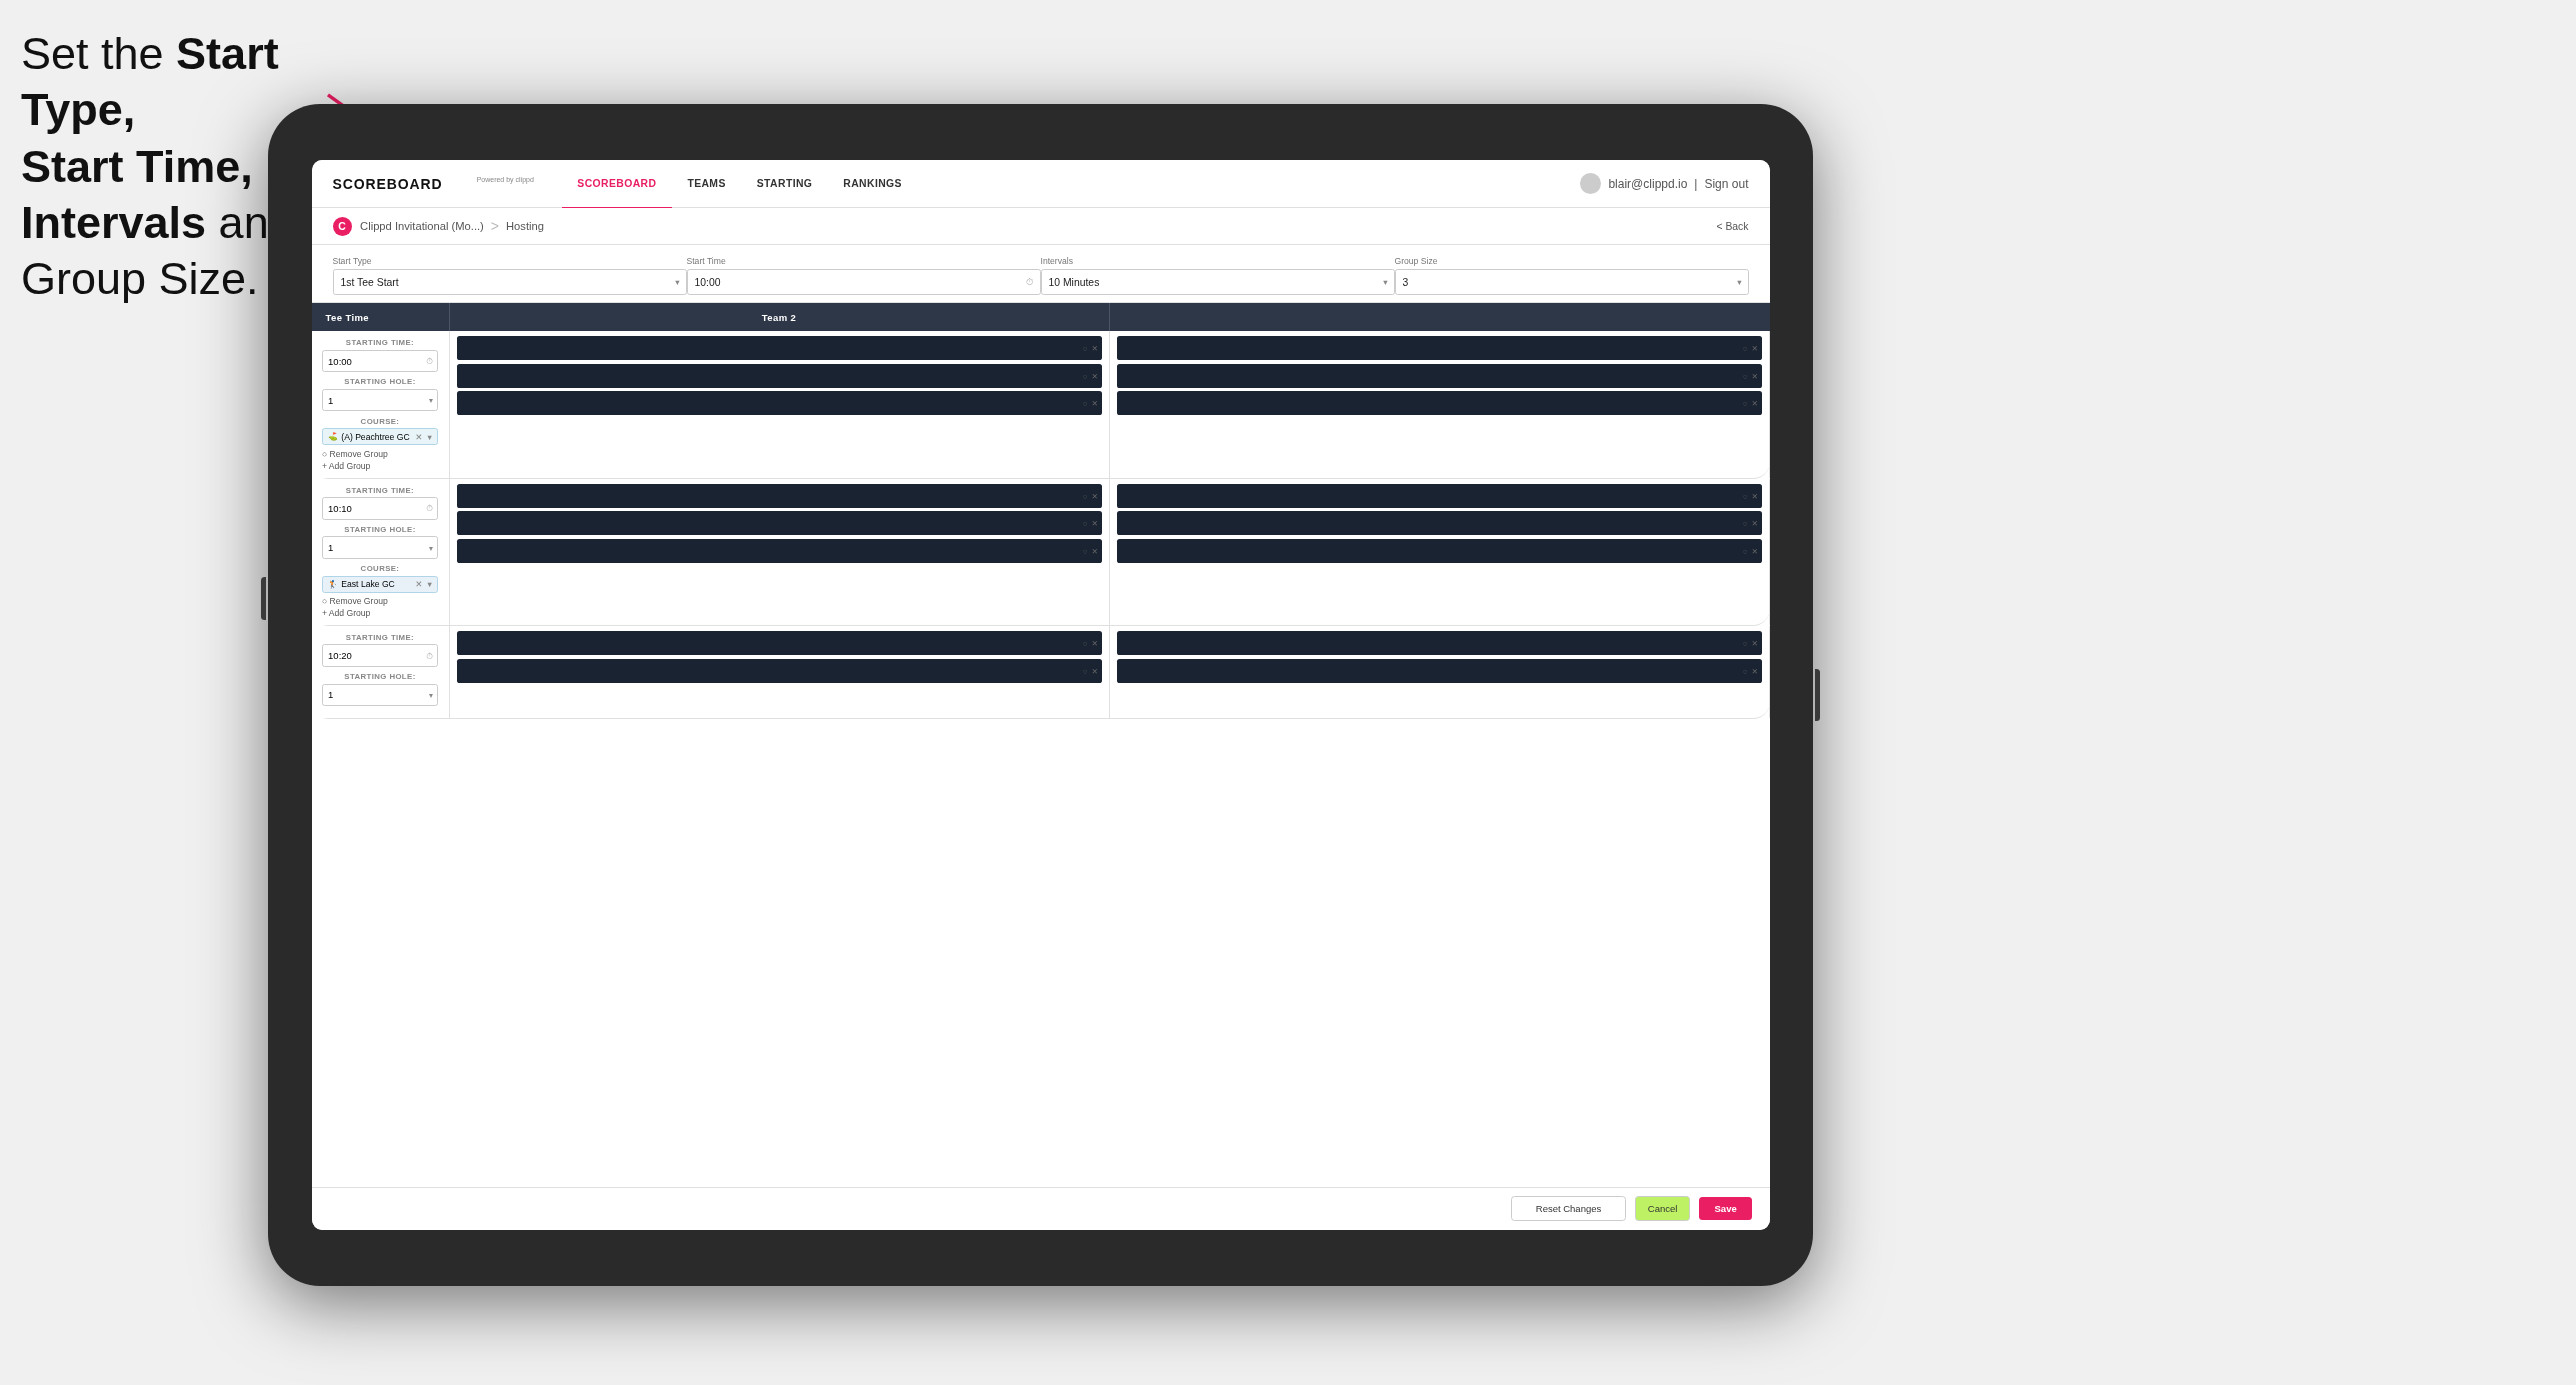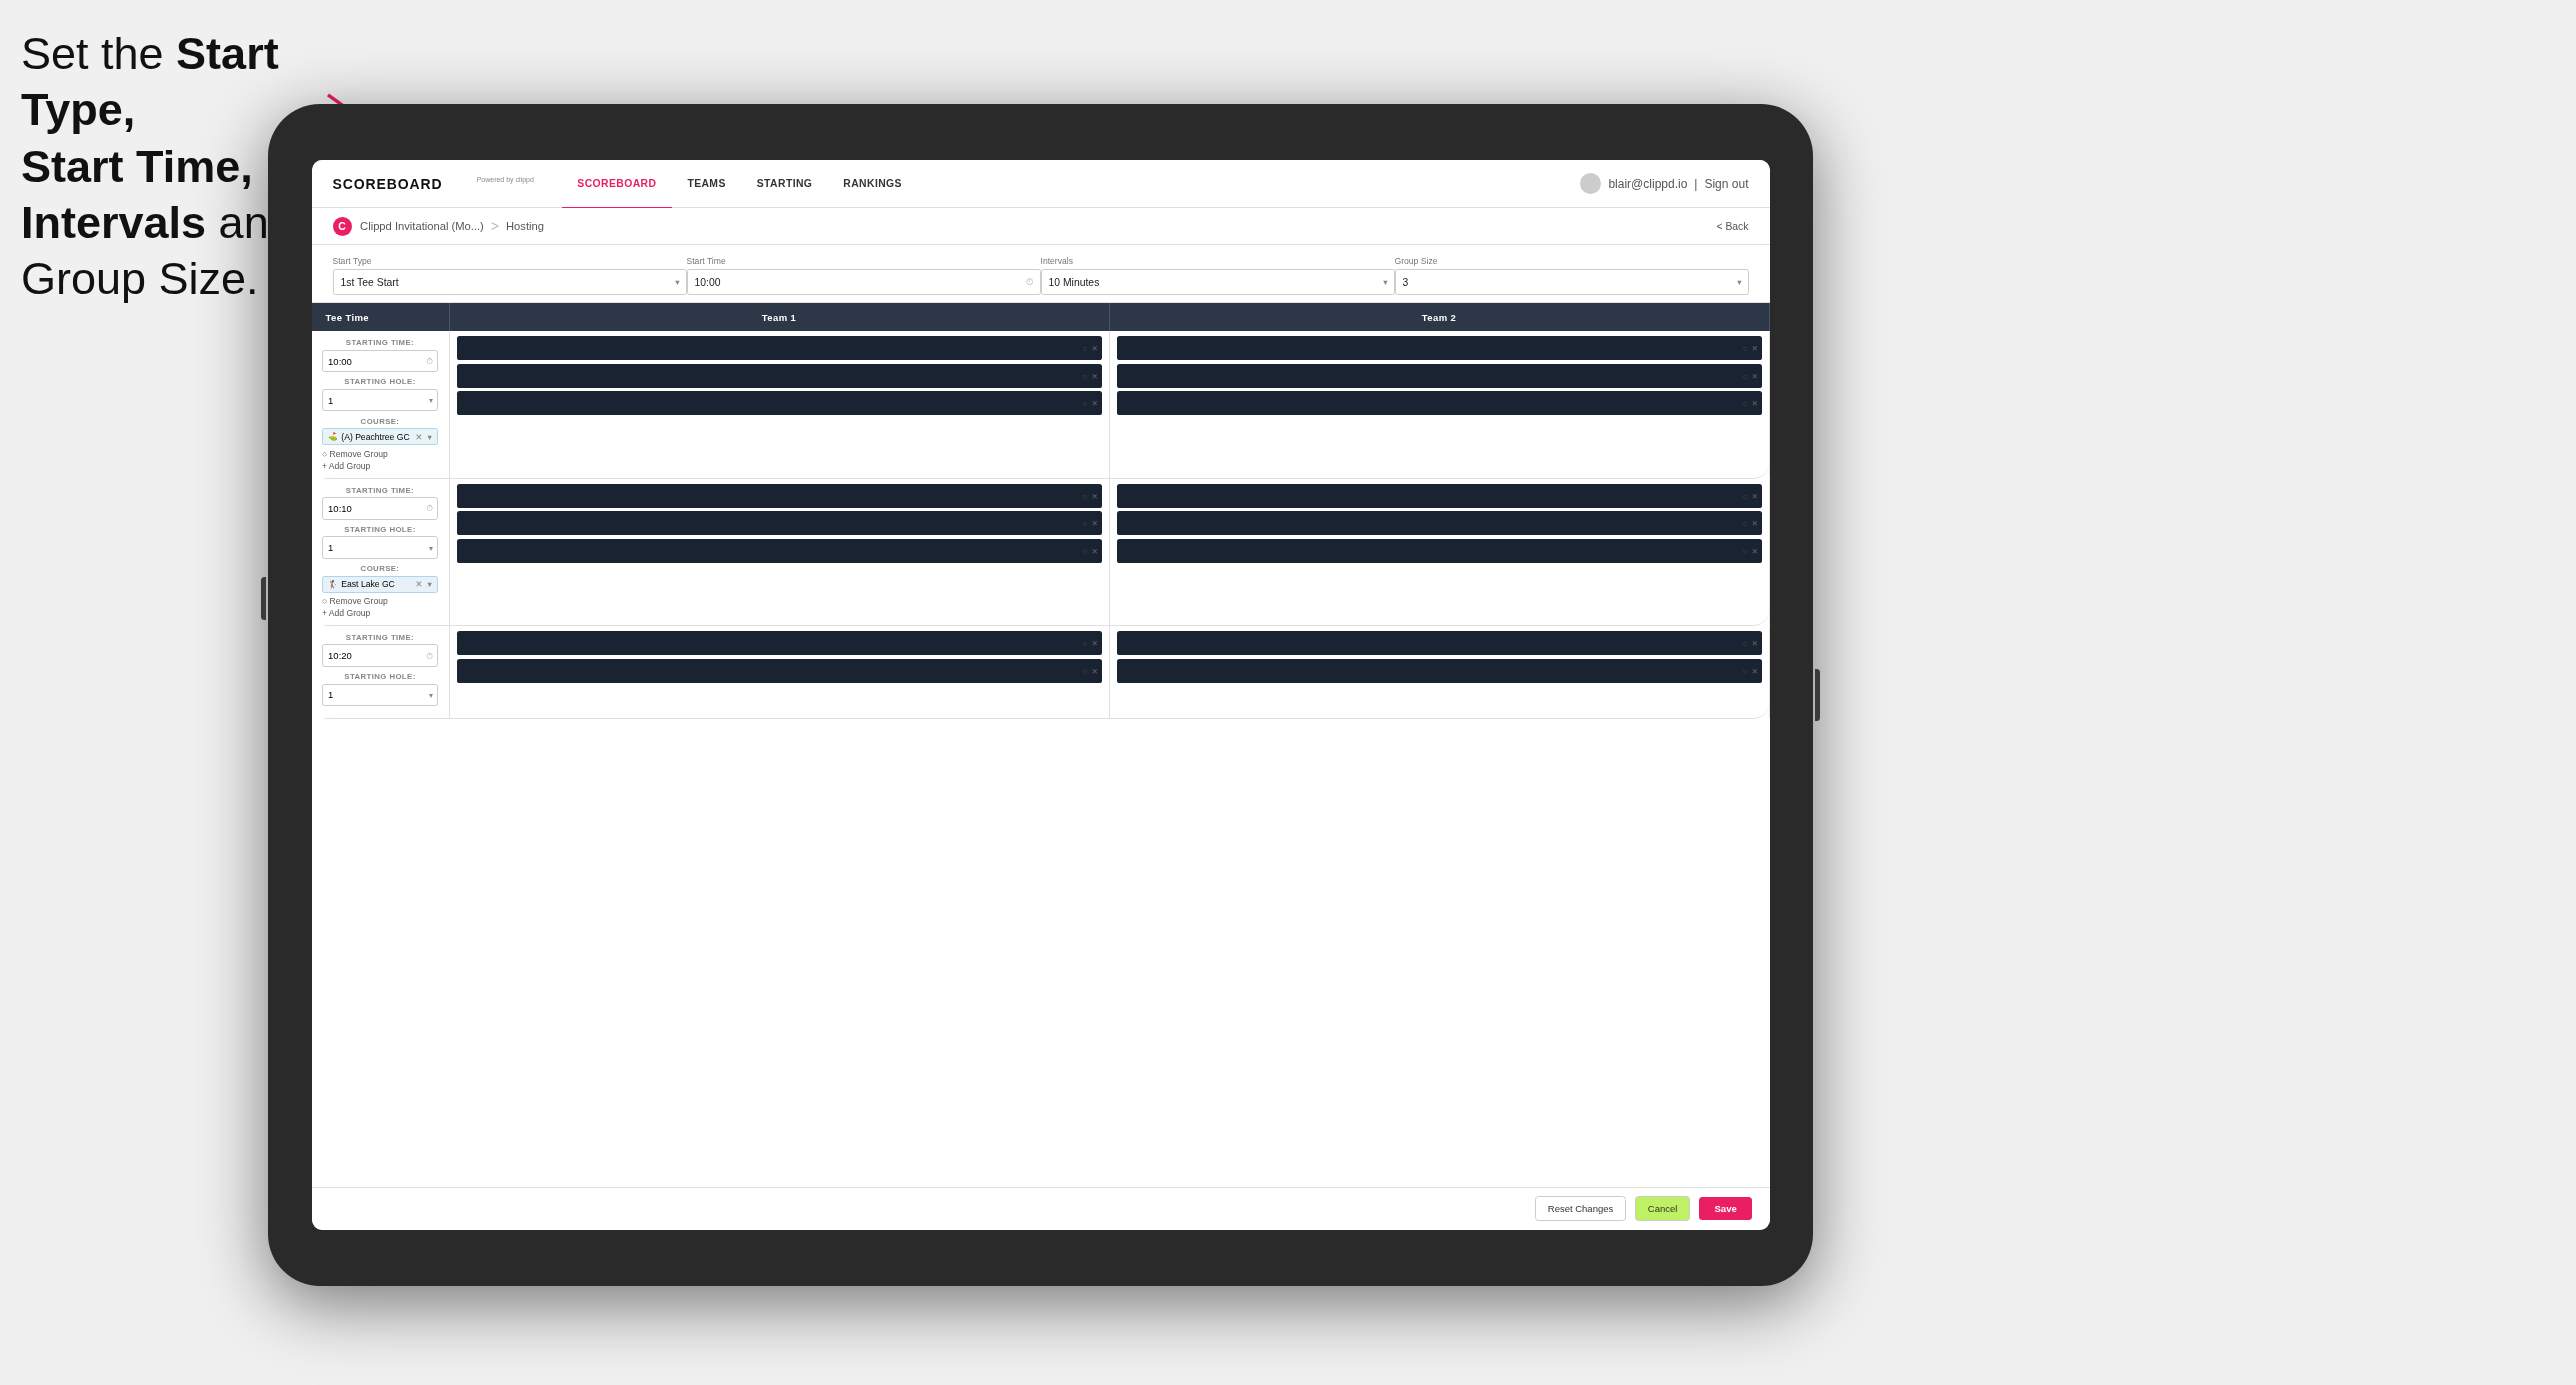--- a/index.html
+++ b/index.html
@@ -395,21 +395,21 @@
       display: flex;
       align-items: center;
       justify-content: flex-end;
       padding: 8.6px 17.3px;
       border-top: 0.9px solid #e0e0e0;
       background: #fff;
       gap: 8.6px;
       flex-shrink: 0;
     }
     .btn-reset {
-      padding: 6px 12px;
+      padding: 6px 24px;
       background: #fff;
       border: 0.9px solid #ccc;
       border-radius: 3.5px;
       font-size: 9.5px;
       color: #333;
       cursor: pointer;
     }
     .btn-cancel {
       padding: 6px 12px;
       background: #bef264;
@@ -540,21 +540,20 @@
             <option>4</option>
           </select>
         </div>
       </div>
     </div>
 
     <div class="table-container">
 
       <div class="table-header">
         <div class="th-cell">Tee Time</div>
-        <div class="th-cell">Team 1</div>
         <div class="th-cell">Team 2</div>
       </div>
 
       <div class="group-section">
         <div class="group-grid">
           <div class="left-panel">
             <div class="field-label">STARTING TIME:</div>
             <div class="time-input-wrap">
               <input type="text" value="10:00" style="">
             </div>

